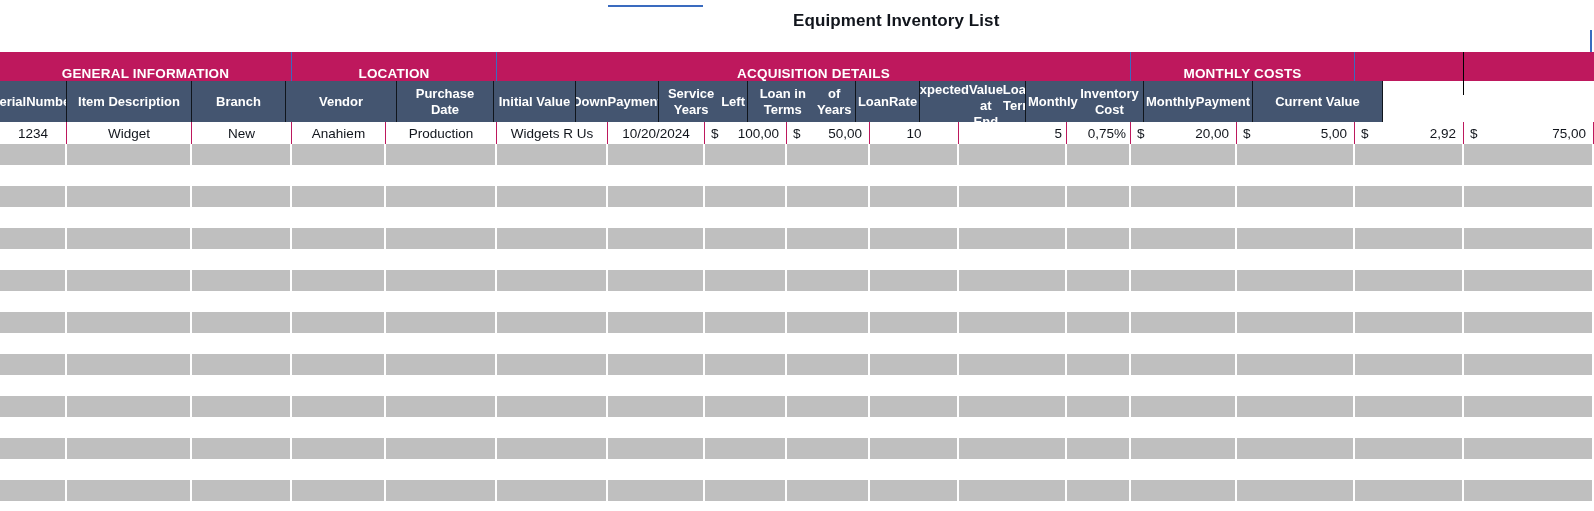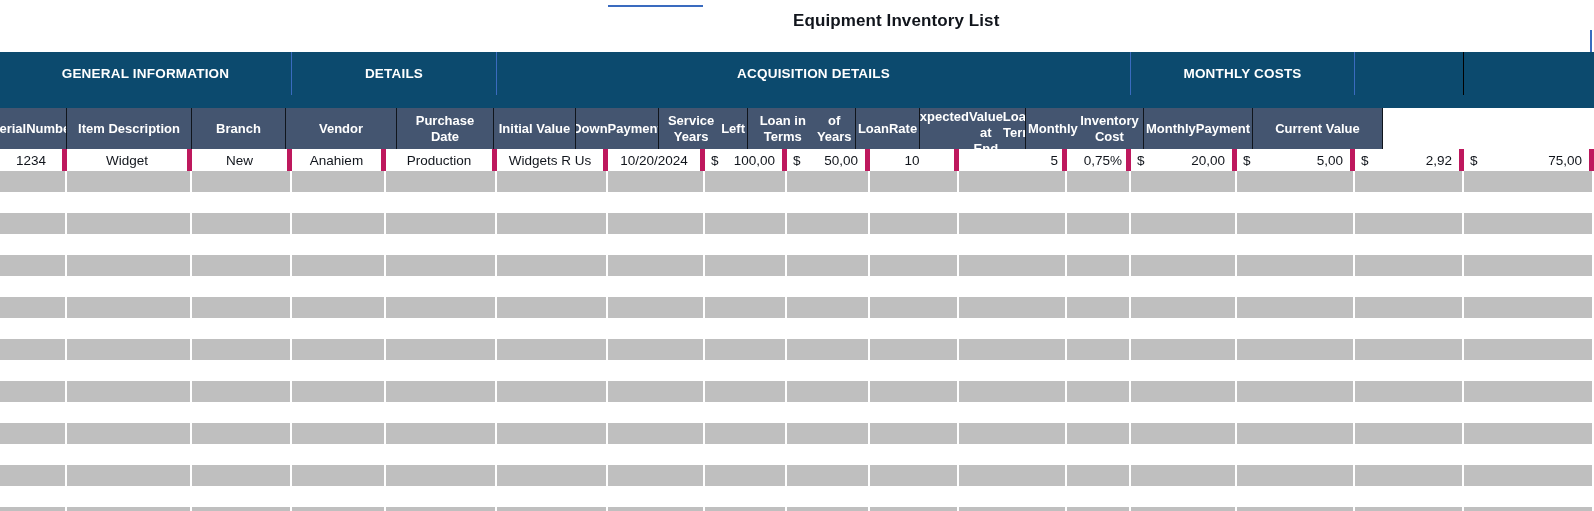--- a/index.html
+++ b/index.html
@@ -54,21 +54,21 @@
     left: 0; top: 52px;
     width: 1594px;
   }
 
   .row {
     display: flex;
     width: 1594px;
   }
 
   
-  .group-row { height: 56px; background: #0c4a6e; }
+  .group-row { height: 29px; background: #be185d; }
   .group-cell {
     display: flex;
     align-items: center;
     justify-content: center;
     color: #ffffff;
     font-size: 13.5px;
     font-weight: bold;
     letter-spacing: 0.2px;
     box-sizing: border-box;
     border-right: 1px solid #3a6bbf;
@@ -104,21 +104,21 @@
 
   
   .data-row { height: 22px; background: #ffffff; }
   .data-cell {
     display: flex;
     align-items: center;
     height: 22px;
     box-sizing: border-box;
     font-size: 13.5px;
     color: #11151c;
-    border-right: 5px solid #be185d;
+    border-right: 1px solid #be185d;
     padding: 0 4px;
     overflow: hidden;
     white-space: nowrap;
   }
   .data-cell.c { justify-content: center; }
   .data-cell.money {
     justify-content: space-between;
     padding: 0 7px 0 6px;
   }
   .data-cell .cur { }
@@ -143,21 +143,21 @@
 
 <div class="title-strip">
   <div class="name-box-underline"></div>
   <div class="sheet-title">Equipment Inventory List</div>
   <div class="right-edge-marker"></div>
 </div>
 
 <div class="grid">
   <div class="row group-row" id="group-row">
       <div class="group-cell" style="width: 292px;">GENERAL INFORMATION</div>
-      <div class="group-cell" style="width: 205px;">DETAILS</div>
+      <div class="group-cell" style="width: 205px;">LOCATION</div>
       <div class="group-cell" style="width: 634px;">ACQUISITION DETAILS</div>
       <div class="group-cell" style="width: 224px;">MONTHLY COSTS</div>
       <div class="group-cell no-div" style="width: 109px;"></div>
     </div>
   <div class="row head-row" id="head-row">
       <div class="head-cell" style="width: 67px;">
         <span>Serial</span>
         <span>Number</span>
       </div>
       <div class="head-cell" style="width: 125px;">

